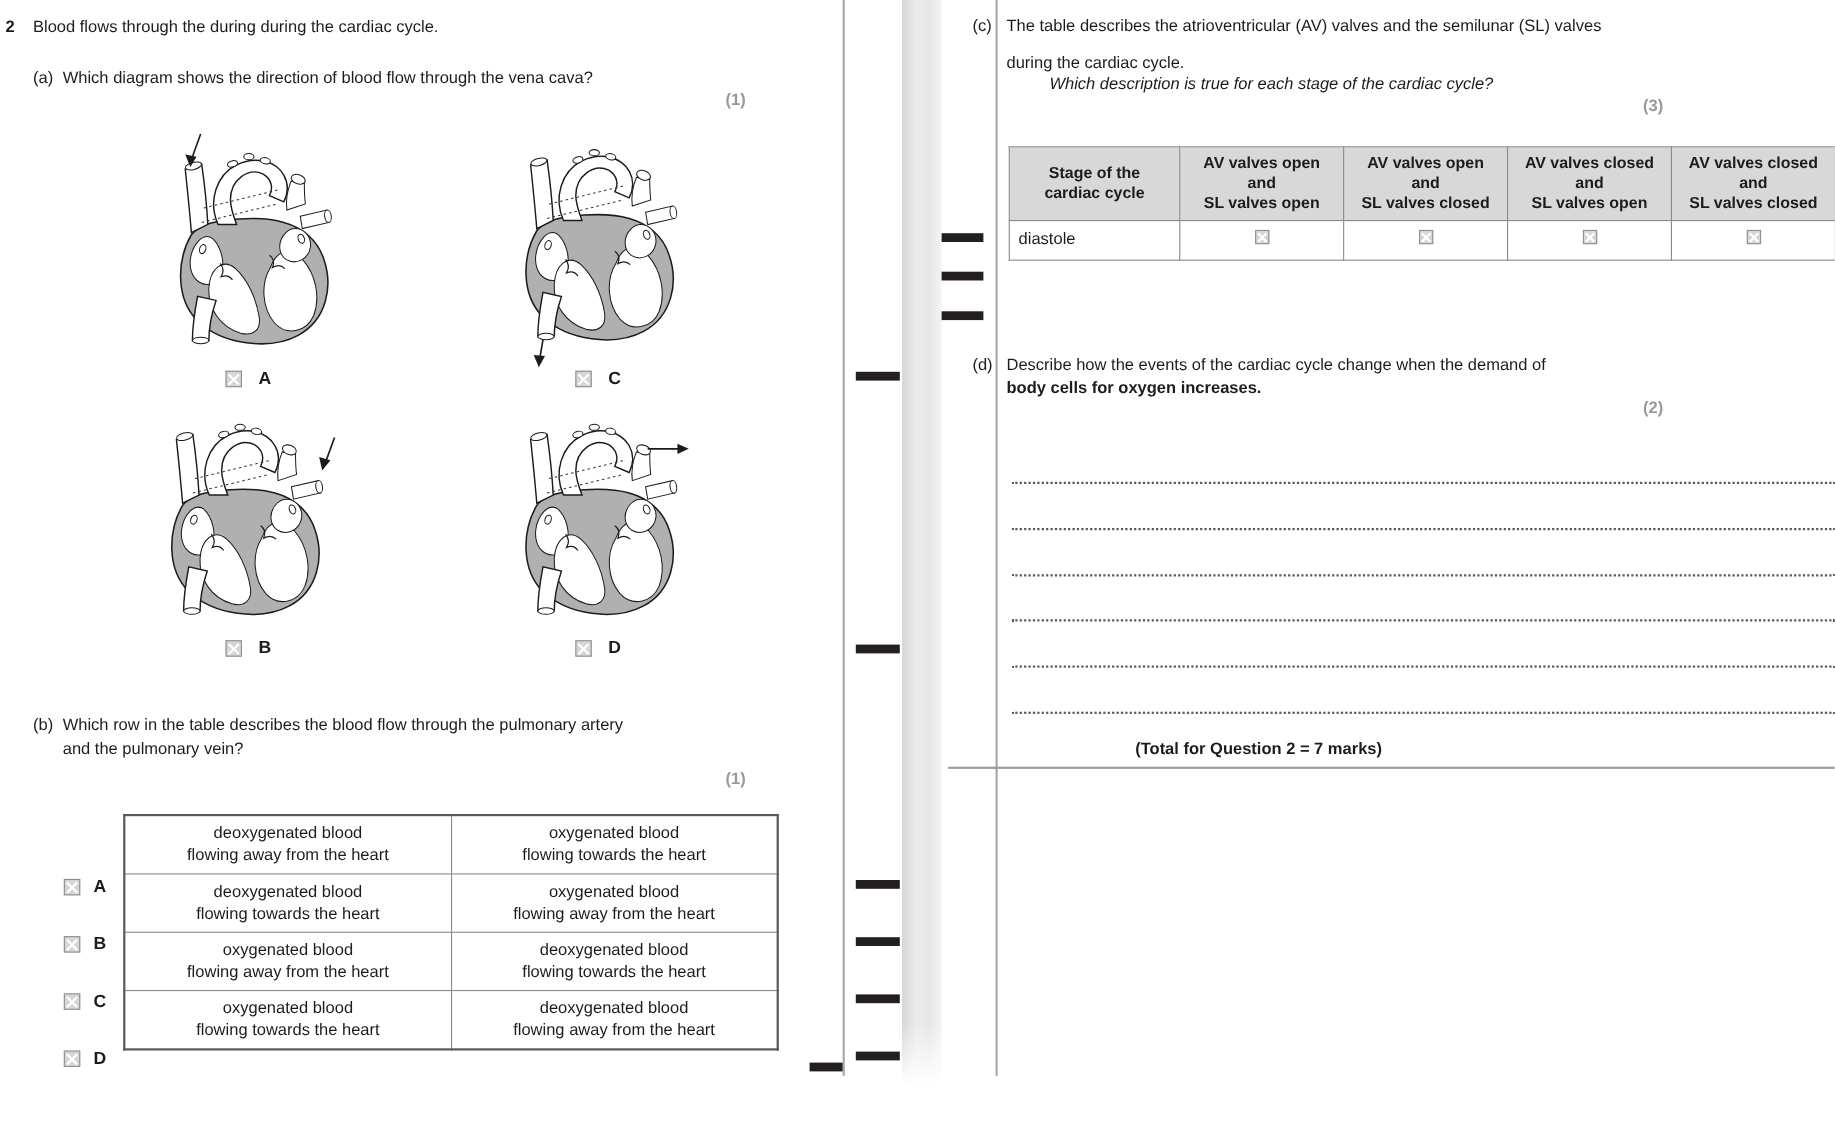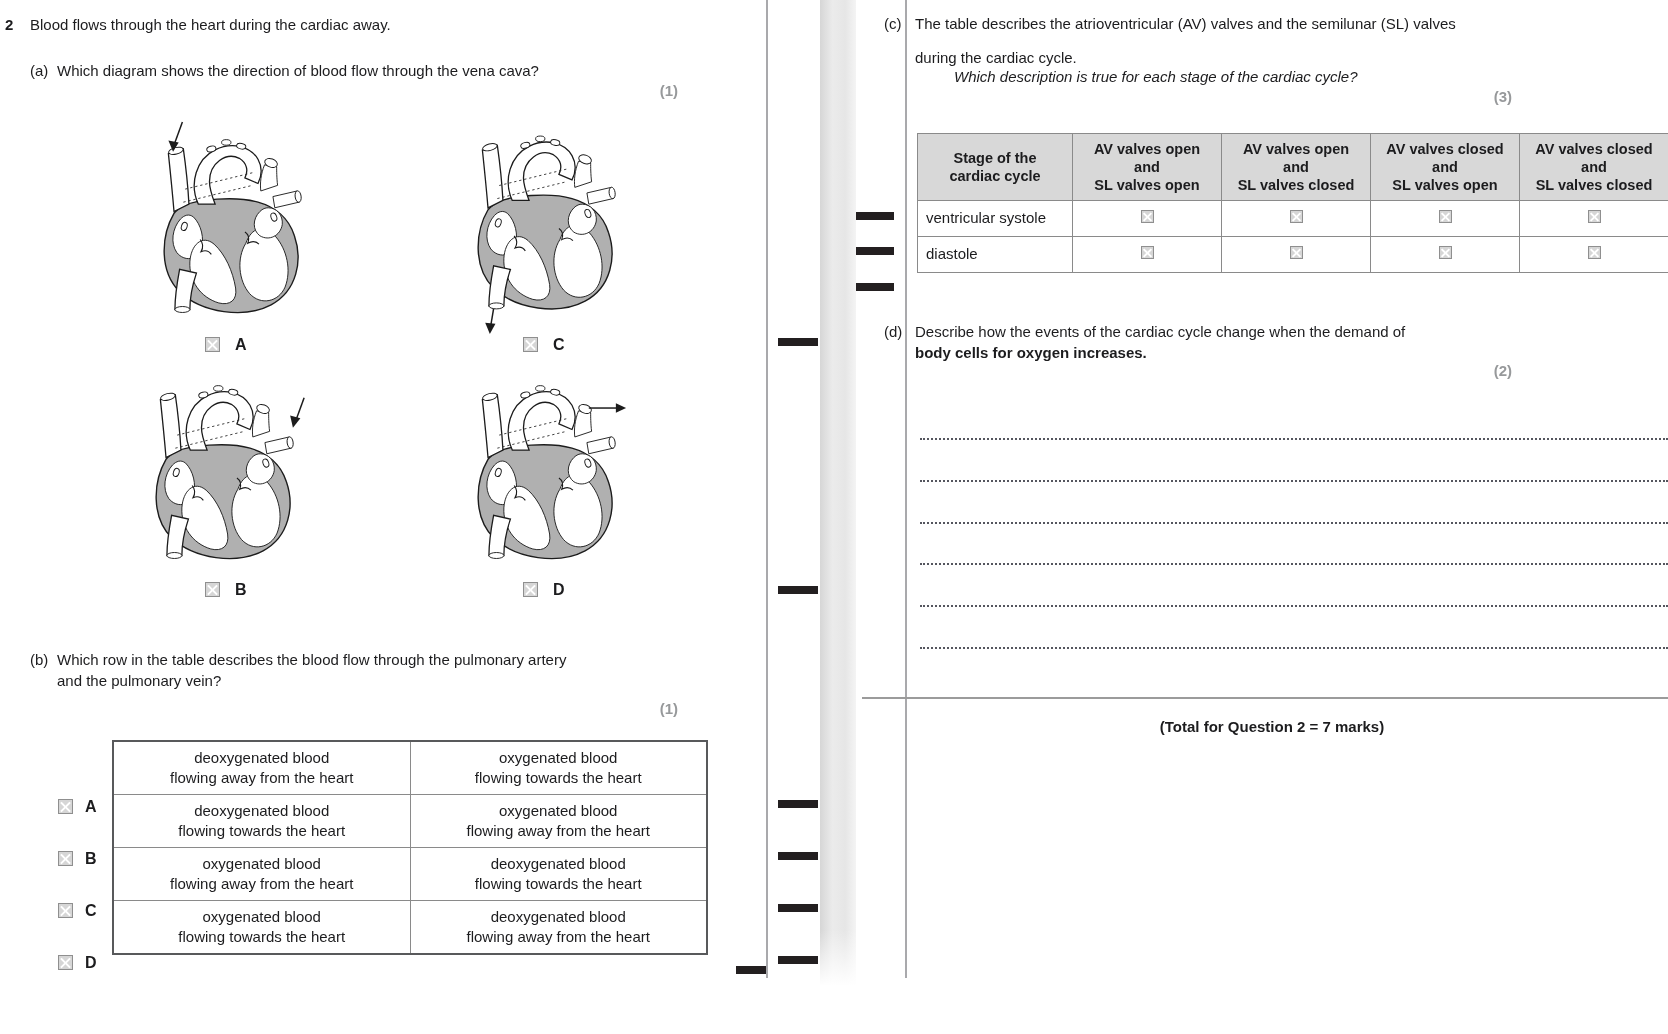--- a/index.html
+++ b/index.html
@@ -88,21 +88,21 @@
 
     <path d="M32,64 L106,46" stroke="#333" stroke-width="1" stroke-dasharray="2.5,3" fill="none"></path>
     <path d="M30,78 L104,60" stroke="#333" stroke-width="1" stroke-dasharray="2.5,3" fill="none"></path>
 
     <path d="M26,150 C23,166 21,180 21,193 L37,193 C37,180 40,166 44,154 Z" fill="#fff" stroke="#1c1c1c" stroke-width="1.4"></path>
     <ellipse cx="29" cy="193" rx="8" ry="3.2" fill="#fff" stroke="#1c1c1c"></ellipse>
   </symbol>
 </svg>
 
 <div class="abs b" style="left:5px;top:15px;">2</div>
-<div class="abs" style="left:30px;top:15px;">Blood flows through the heart during the cardiac away.</div>
+<div class="abs" style="left:30px;top:15px;">Blood flows through the during during the cardiac cycle.</div>
 
 <div class="abs" style="left:30px;top:61px;">(a)</div>
 <div class="abs" style="left:57px;top:61px;">Which diagram shows the direction of blood flow through the vena cava?</div>
 <div class="marks" style="left:598px;top:81px;">(1)</div>
 
 <svg class="heart-svg" style="left:146px;top:118px;" width="168" height="215" viewBox="0 0 180 230">
   <use href="#heart-base" x="10" y="12" width="160" height="200"></use>
   <g>
     <line class="heart-line" x1="39" y1="4" x2="31" y2="26" stroke-width="1.6"></line>
     <polygon points="29,36 24,24 35,26" fill="#1c1c1c"></polygon>
@@ -269,27 +269,20 @@
           <div>and</div>
           <div>SL valves open</div>
         </th>
     <th>
           <div>AV valves closed</div>
           <div>and</div>
           <div>SL valves closed</div>
         </th>
   </tr>
   <tr>
-    <td class="stage">ventricular systole</td>
-    <td class="chk"><span class="cb sm"></span></td>
-    <td class="chk"><span class="cb sm"></span></td>
-    <td class="chk"><span class="cb sm"></span></td>
-    <td class="chk"><span class="cb sm"></span></td>
-  </tr>
-  <tr>
     <td class="stage">diastole</td>
     <td class="chk"><span class="cb sm"></span></td>
     <td class="chk"><span class="cb sm"></span></td>
     <td class="chk"><span class="cb sm"></span></td>
     <td class="chk"><span class="cb sm"></span></td>
   </tr>
 </tbody>
   </table>
 
 <div class="abs" style="left:884px;top:322px;">(d)</div>
@@ -297,14 +290,14 @@
 <div class="abs" style="left:915px;top:343px;font-weight:bold;">body cells for oxygen increases.</div>
 <div class="marks" style="left:1432px;top:361px;">(2)</div>
 
 <div class="answer-line" style="top:438px;"></div>
 <div class="answer-line" style="top:480px;"></div>
 <div class="answer-line" style="top:522px;"></div>
 <div class="answer-line" style="top:563px;"></div>
 <div class="answer-line" style="top:605px;"></div>
 <div class="answer-line" style="top:647px;"></div>
 
-<div class="abs b" style="left:1032px;top:671px;width:480px;text-align:center;margin-top:46px;">(Total for Question 2 = 7 marks)</div>
+<div class="abs b" style="left:1032px;top:671px;width:480px;text-align:left;">(Total for Question 2 = 7 marks)</div>
 <div class="footer-rule"></div>
 
 </body></html>

